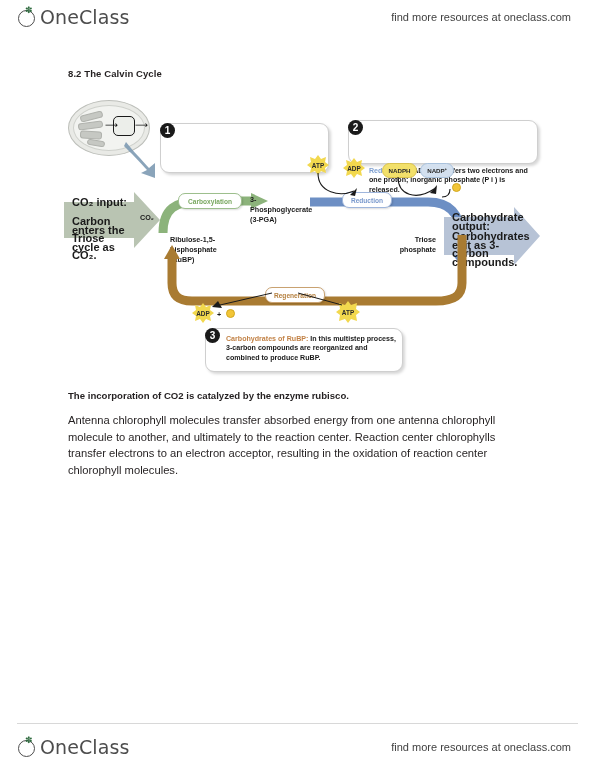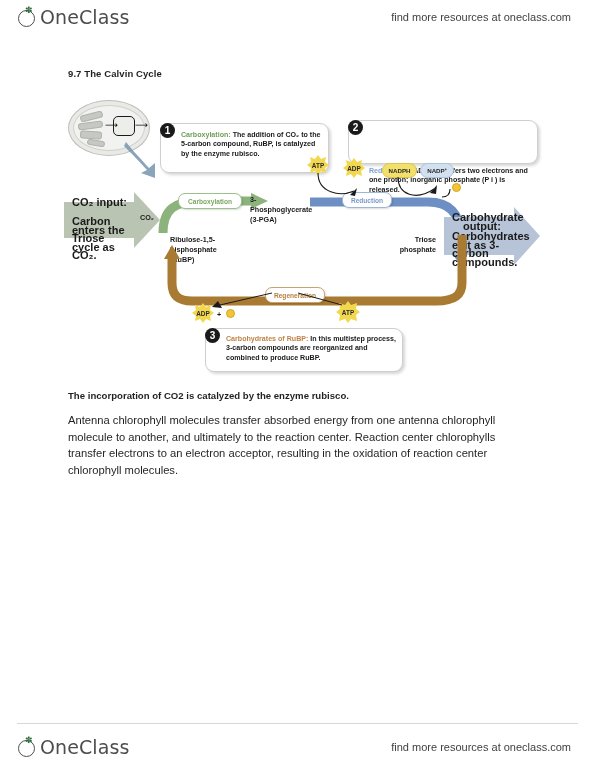--- a/index.html
+++ b/index.html
@@ -103,42 +103,41 @@
 
 <div class="brand" style="left:17px;top:6px;">
   <span class="brand-logo">
     <span class="ring"></span>
       <span class="leaf">✽</span>
   </span>
   <span class="brand-text">OneClass</span>
 </div>
 <div class="resources" style="right:24px;top:11px;">find more resources at oneclass.com</div>
 
-<div class="sec-title">9.7 The Calvin Cycle</div>
+<div class="sec-title">8.2 The Calvin Cycle</div>
 
 <div class="figure">
 
   <div class="chloro">
     <span class="outer"></span>
       <span class="inner"></span>
     <span class="grana g1"></span>
       <span class="grana g2"></span>
     <span class="grana g3"></span>
       <span class="grana g4"></span>
     <span class="stroma-box"></span>
     <span class="ar ar1">⟶</span>
       <span class="ar ar2">⟶</span>
   </div>
   <svg class="chloro-arrow" viewBox="0 0 38 40">
     <path d="M4,2 C10,10 20,20 27,28 L33,23 L33,38 L19,33 L25,30 C18,22 8,12 2,6 Z" fill="#7d9ab3" opacity="0.9"></path>
   </svg>
 
   <div class="callout c1">
     <span class="num">1</span>
-    <div class="body"><span class="lead-green">Carboxylation:</span><span> The addition of CO₂ to the 5-carbon compound, RuBP, is catalyzed by the enzyme rubisco.</span></div>
   </div>
 
   <div class="callout c2">
     <span class="num">2</span>
     <div class="body"><span class="lead-blue">Reduction:</span><span>  NADPH transfers two electrons and one proton; inorganic phosphate (P i ) is released.</span></div>
   </div>
 
   <div class="callout c3">
     <span class="num">3</span>
     <div class="body"><span class="lead-brown">Carbohydrates of RuBP:</span><span> In this multistep process, 3-carbon compounds are reorganized and combined to produce RuBP.</span></div>
@@ -171,21 +170,21 @@
   </svg>
   <div class="pill pill-blue" style="left:282px;top:97px;width:48px;height:14px;">
     <span>Reduction</span>
   </div>
 
   <div class="mollabel" style="left:332px;top:140px;width:44px;text-align:right;">Triose phosphate</div>
 
   <svg class="blockarrow" style="left:384px;top:112px;width:96px;height:58px;" viewBox="0 0 96 58">
     <path d="M0,10 L70,10 L70,0 L96,29 L70,58 L70,48 L0,48 Z" fill="#b7c3d6"></path>
   </svg>
-  <div class="ba-label" style="left:392px;top:118px;width:60px;text-align:center;">Carbohydrate output:</div>
+  <div class="ba-label" style="left:392px;top:118px;width:60px;">Carbohydrate output:</div>
   <div class="ba-label" style="left:392px;top:137px;width:60px;">Carbohydrates exit as 3-carbon compounds.</div>
 
   <svg class="seg" style="left:100px;top:140px;width:308px;height:72px;" viewBox="0 0 308 72">
     <path d="M302,0 L302,48 C302,62 292,66 276,66 L32,66 C18,66 12,60 12,48 L12,22" stroke="#a97b32" stroke-width="9" fill="none"></path>
     <path d="M4,24 L12,10 L20,24 Z" fill="#a97b32"></path>
   </svg>
   <div class="pill pill-brown" style="left:205px;top:192px;width:58px;height:14px;">
     <span>Regeneration</span>
   </div>
 

